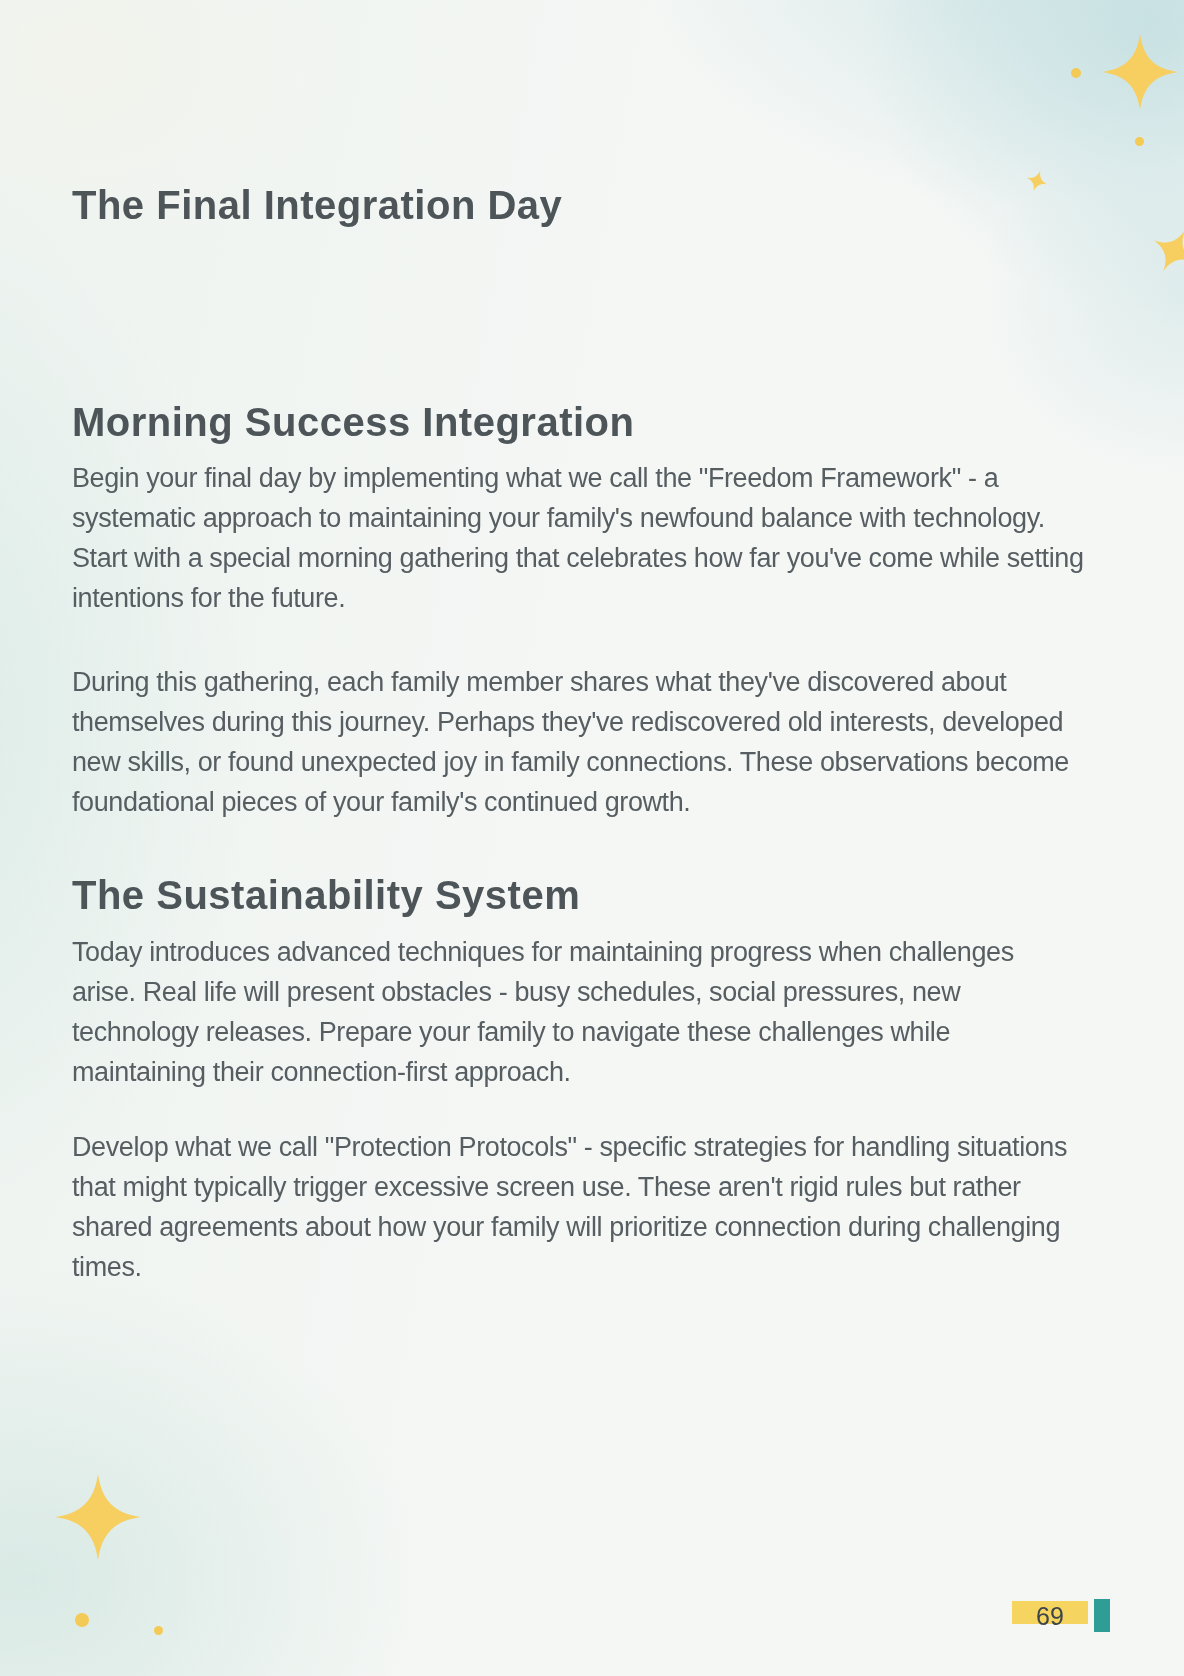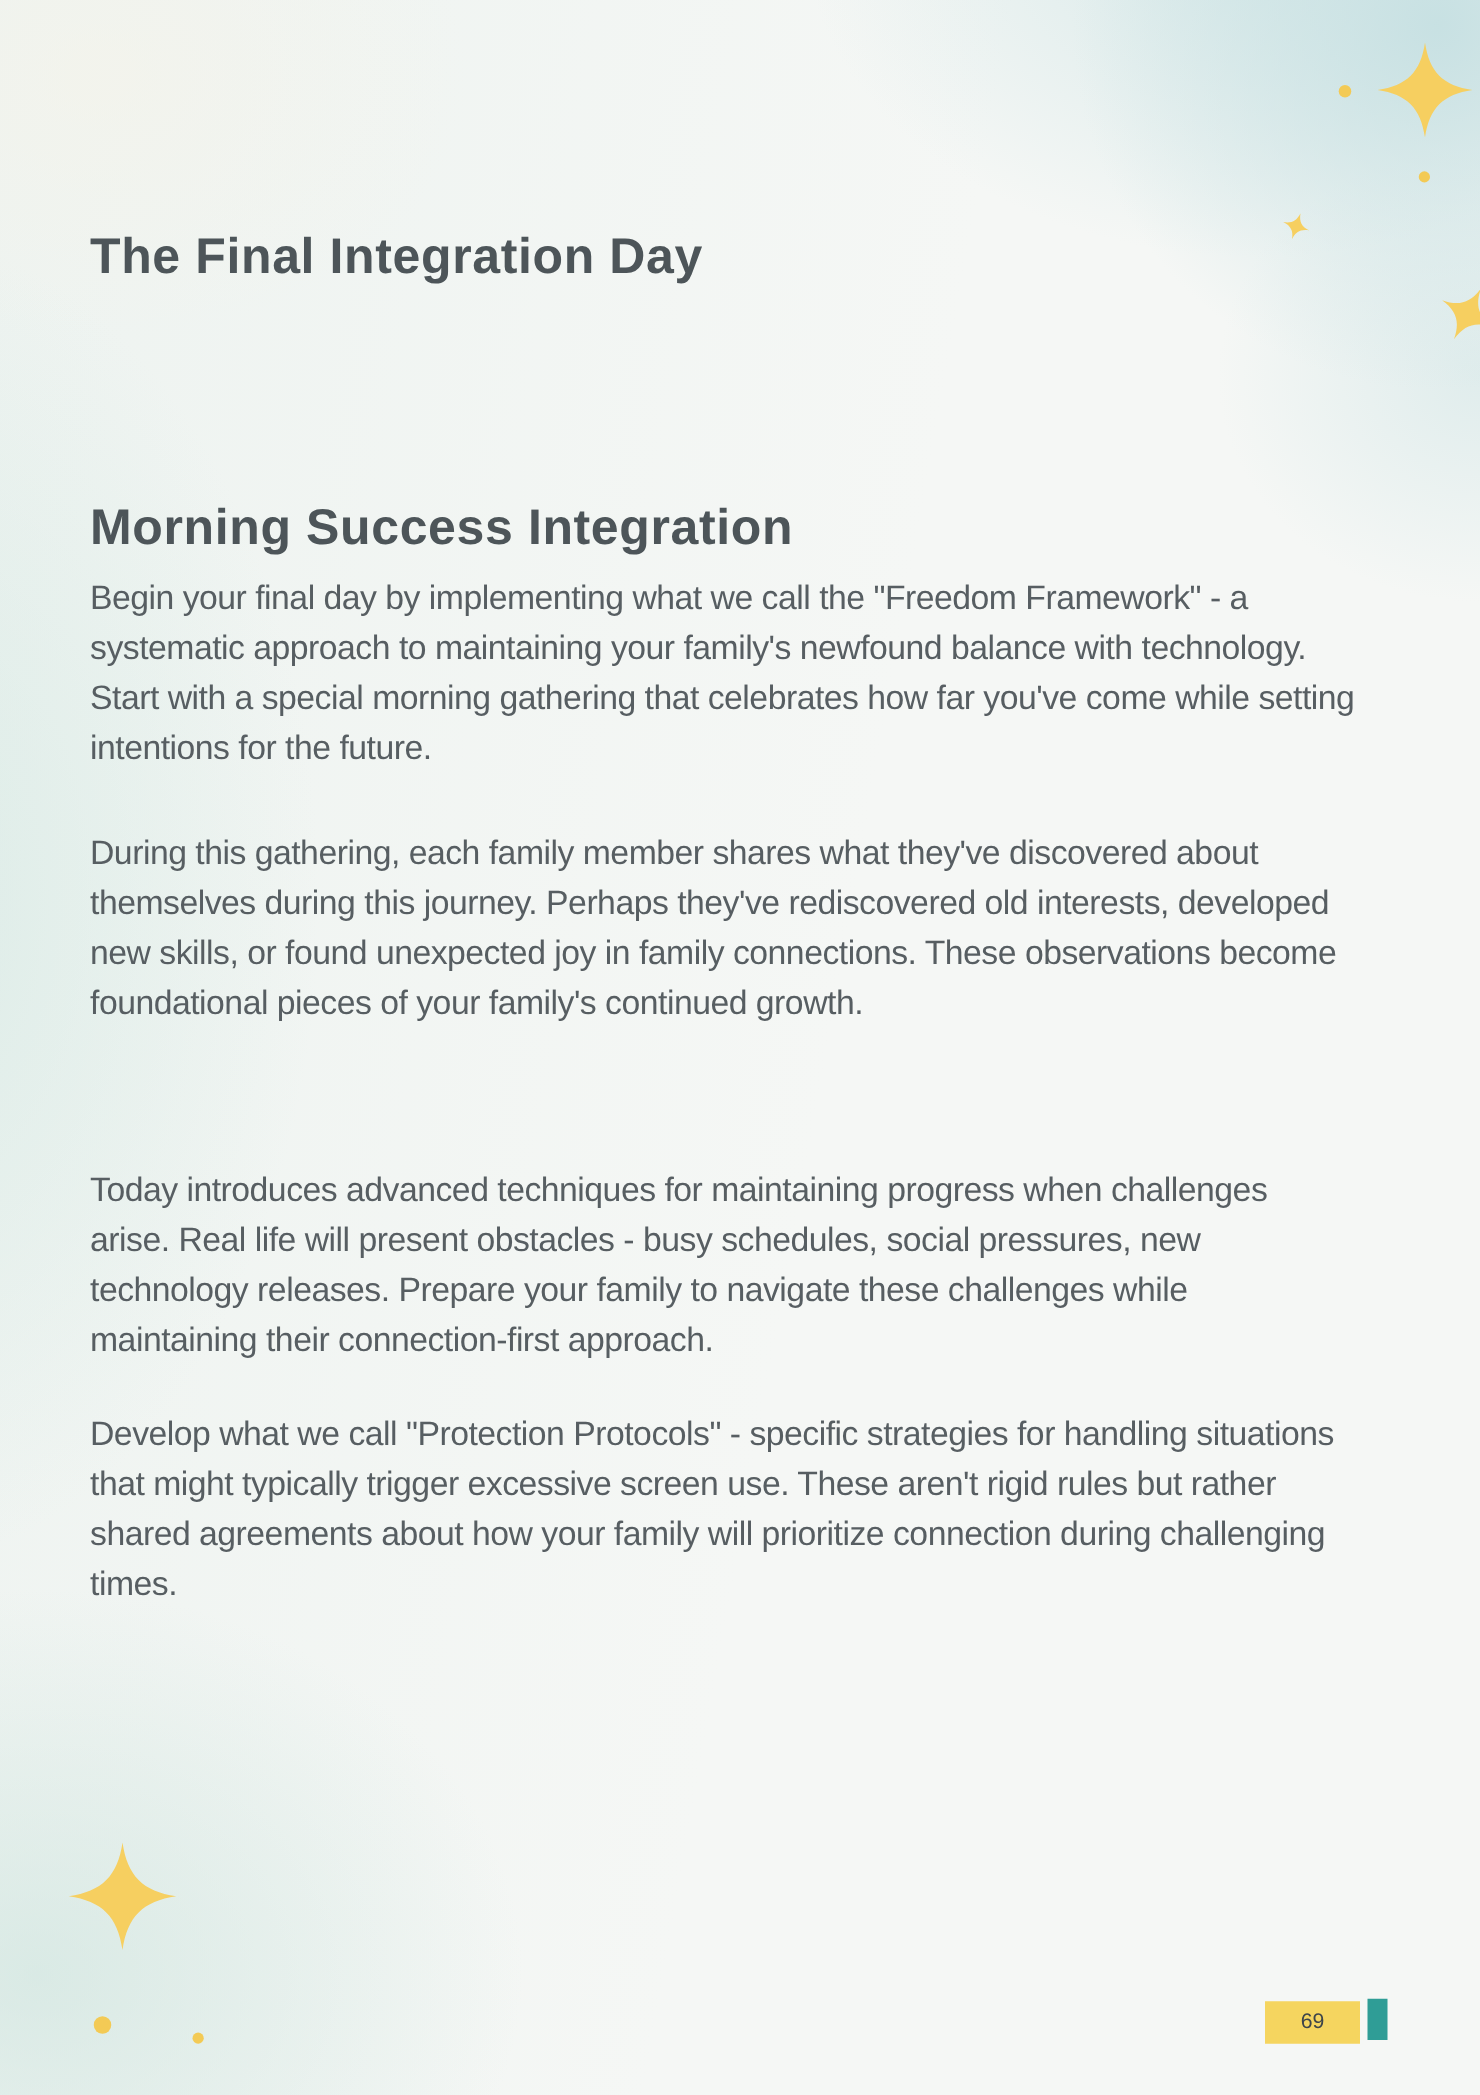--- a/index.html
+++ b/index.html
@@ -41,22 +41,22 @@
   .para.p1{top:255px;}
   .para.p2{top:458px;}
   .para.p3{top:662px;}
   .para.p4{top:932px;}
   .para.p5{top:1127px;}
   .footer-title{
     position:absolute;left:600px;top:1602px;width:378px;
     text-align:right;font-size:25px;line-height:31px;color:#8e9497;
   }
   .page-badge{
-    position:absolute;left:1012px;top:1601px;width:76px;height:34px;
-    background:#f5d55f;color:#3e454a;font-size:17px;line-height:31px;
+    position:absolute;left:1012px;top:1601px;width:76px;height:23px;
+    background:#f5d55f;color:#3e454a;font-size:25px;line-height:31px;
     text-align:center;
   }
   .accent-bar{
     position:absolute;left:1094px;top:1599px;width:16px;height:33px;
     background:#2f9d96;
   }
   .sparkle{position:absolute;}
   .sparkle svg{display:block;width:100%;height:100%;}
   .sparkle path{fill:#f6cf60;}
   .dot{position:absolute;border-radius:50%;background:#f3ca55;}
@@ -99,19 +99,20 @@
   <div class="dot d3"></div>
   <div class="dot d4"></div>
 
 
   <div class="h2 s1">The Final Integration Day</div>
 
   <div class="h2 s2">Morning Success Integration</div>
   <div class="para p2">Begin your final day by implementing what we call the "Freedom Framework" - a systematic approach to maintaining your family's newfound balance with technology. Start with a special morning gathering that celebrates how far you've come while setting intentions for the future.</div>
   <div class="para p3">During this gathering, each family member shares what they've discovered about themselves during this journey. Perhaps they've rediscovered old interests, developed new skills, or found unexpected joy in family connections. These observations become foundational pieces of your family's continued growth.</div>
 
+  <div class="h2 s3">The Sustainability System</div>
   <div class="para p4">Today introduces advanced techniques for maintaining progress when challenges arise. Real life will present obstacles - busy schedules, social pressures, new technology releases. Prepare your family to navigate these challenges while maintaining their connection-first approach.</div>
   <div class="para p5">Develop what we call "Protection Protocols" - specific strategies for handling situations that might typically trigger excessive screen use. These aren't rigid rules but rather shared agreements about how your family will prioritize connection during challenging times.</div>
 
   <div class="page-badge">69</div>
   <div class="accent-bar"></div>
 
 </div>
 
 </body></html>

